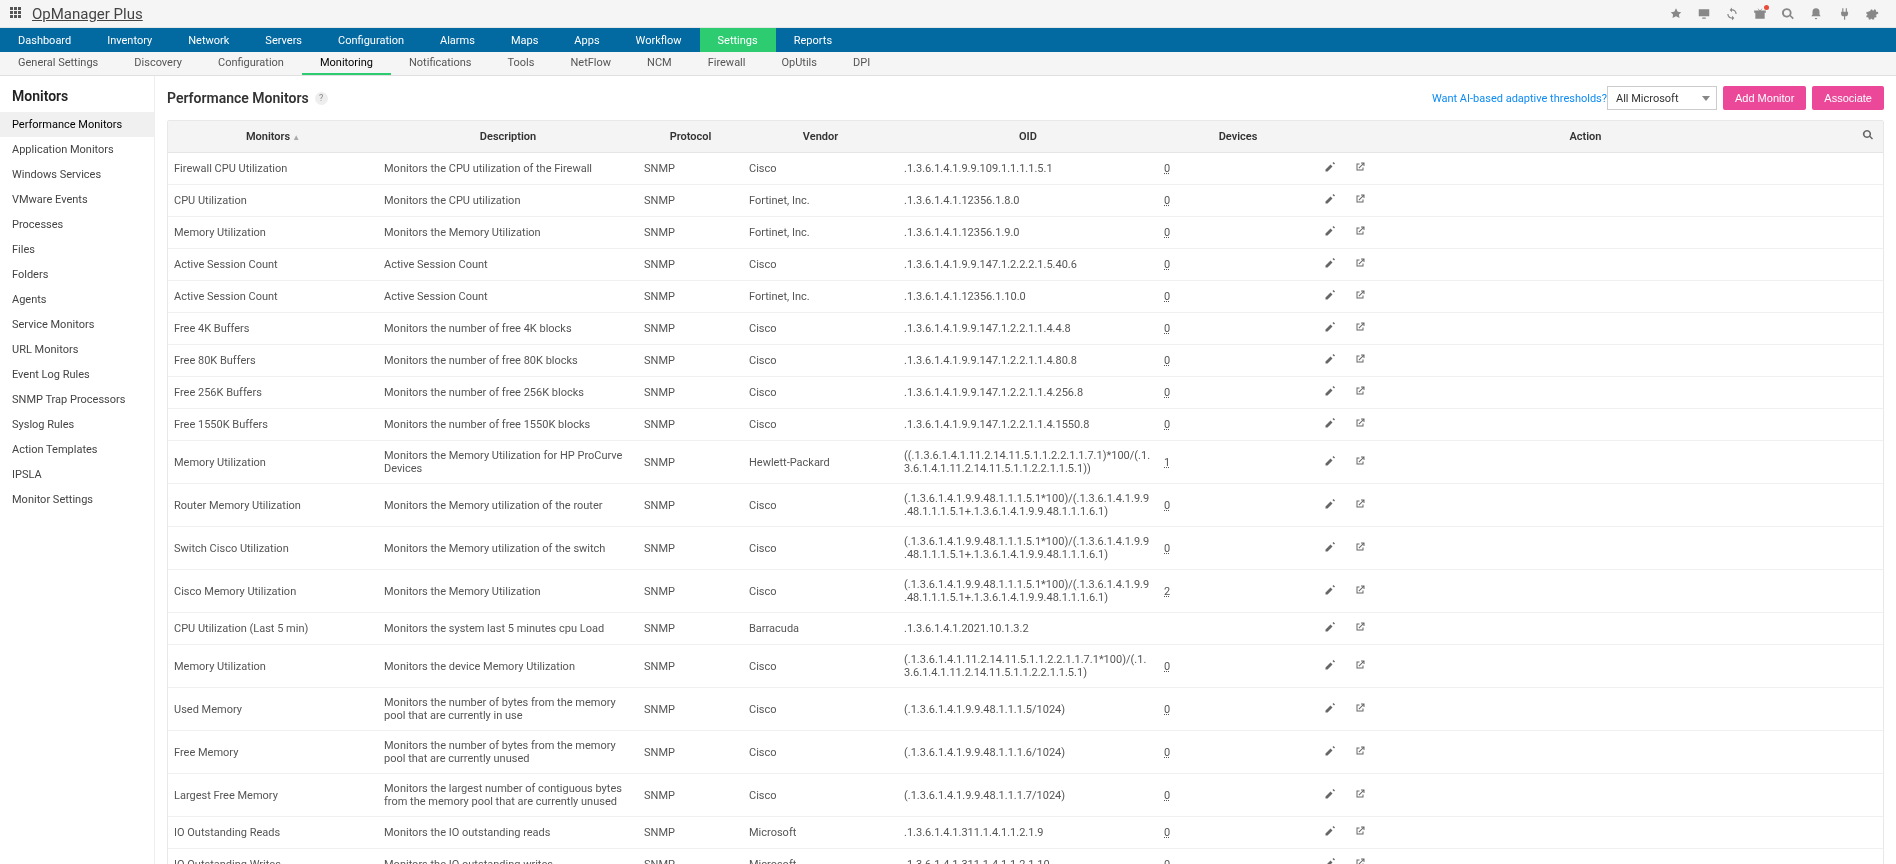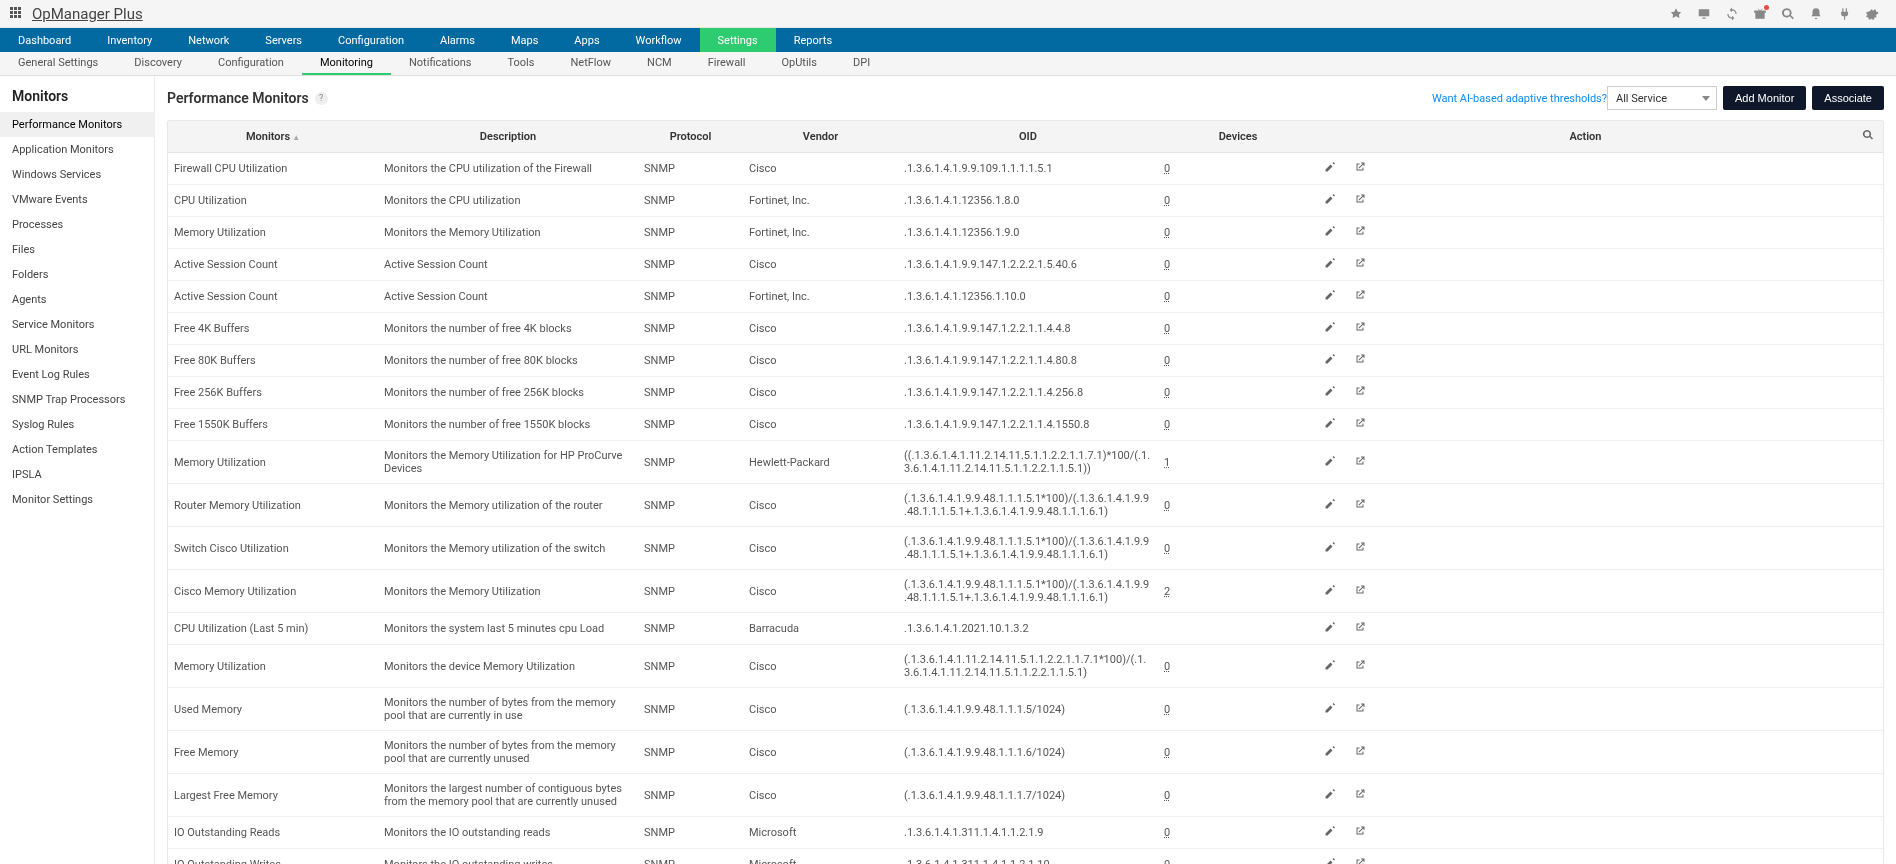--- a/index.html
+++ b/index.html
@@ -34,21 +34,21 @@
 
 .main { flex: 1; padding: 10px 12px; overflow: auto; }
 .page-head { display: flex; align-items: center; margin-bottom: 10px; }
 .page-head h1 { font-size: 14px; font-weight: 600; color: #333; margin-right: 6px; }
 .page-head .help { width: 13px; height: 13px; border-radius: 50%; background: #eee; font-size: 9px; display: flex; align-items: center; justify-content: center; color: #888; cursor: pointer; }
 .page-head .spacer { flex: 1; }
 .page-head .link { color: #0d8bf2; font-size: 11px; cursor: pointer; }
 .page-head .dropdown { height: 24px; border: 1px solid #ccc; background: #fff; font-size: 11px; padding: 0 20px 0 8px; position: relative; cursor: pointer; display: flex; align-items: center; min-width: 110px; }
 .page-head .dropdown::after { content:''; border-left:4px solid transparent; border-right:4px solid transparent; border-top:5px solid #888; position:absolute; right:6px; top:9px; }
 .page-head .btn { height: 24px; padding: 0 12px; font-size: 11px; color: #fff; border: none; margin-left: 6px; cursor: pointer; border-radius: 2px; }
-.btn.green { background: #0f172a; }
+.btn.green { background: #ec4899; }
 
 
 .tbl-wrap { border: 1px solid #e8e8e8; border-radius: 2px; }
 .tbl { width: 100%; border-collapse: collapse; font-size: 11px; table-layout: fixed; }
 .tbl thead th { background: #f4f4f4; text-align: center; padding: 8px 6px; font-weight: 600; color: #333; border-bottom: 1px solid #e5e5e5; }
 .tbl thead th .sort { font-size: 8px; color: #aaa; margin-left: 2px; }
 .tbl tbody td { padding: 8px 6px; border-bottom: 1px solid #f0f0f0; color: #555; vertical-align: middle; word-wrap: break-word; }
 .col-mon { width: 210px; }
 .col-desc { width: 260px; }
 .col-proto { width: 105px; }
@@ -174,21 +174,21 @@
       </div>
   </div>
 
   <div class="main">
     <div class="page-head">
       <h1>Performance Monitors</h1>
       <div class="help">?</div>
       <div class="spacer"></div>
       <span class="link">Want AI-based adaptive thresholds?</span>
       <div class="dropdown">
-          <span>All Service</span>
+          <span>All Microsoft</span>
         </div>
       <button class="btn green">Add Monitor</button>
       <button class="btn green">Associate</button>
     </div>
 
     <div class="tbl-wrap">
       <table class="tbl">
         <thead>
           <tr>
             <th class="col-mon"><span>Monitors</span><span class="sort">▲</span></th>

